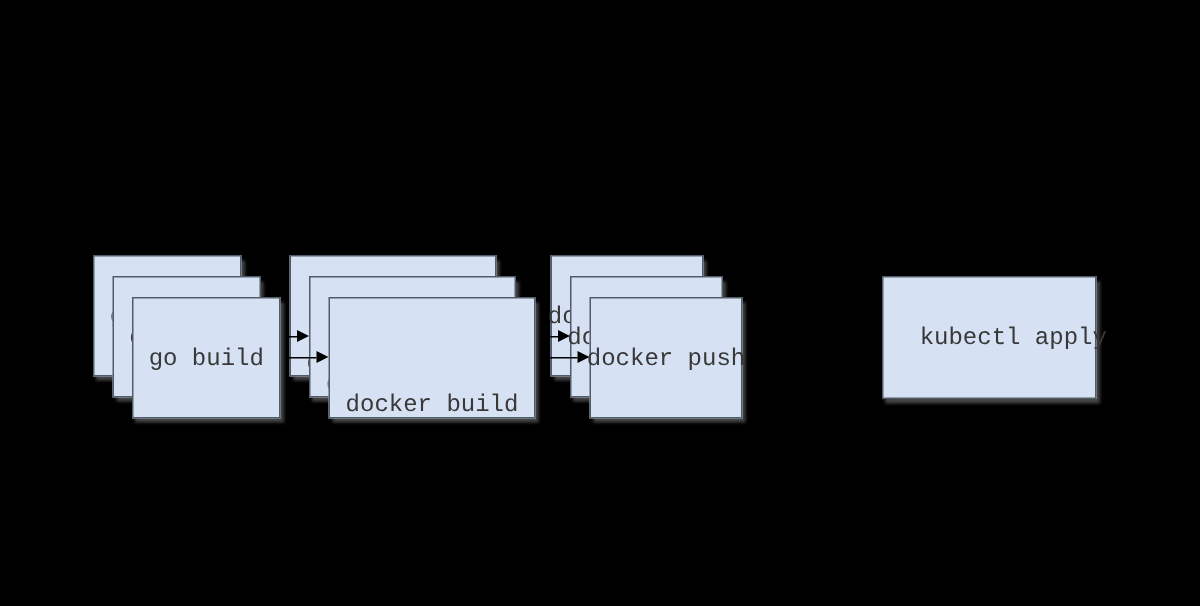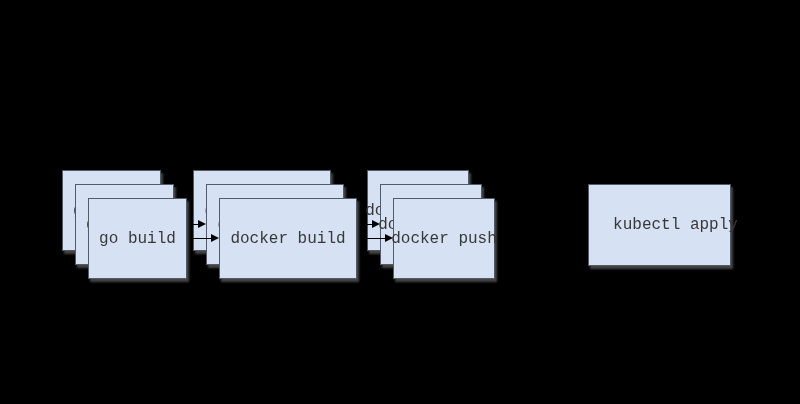--- a/index.html
+++ b/index.html
@@ -20,21 +20,21 @@
     background: var(--node-fill, #d6e2f3);
     border: 1px solid var(--node-border, #525c68);
     box-shadow: 2px 3px 2px rgba(150,150,150,0.45);
     display: flex; align-items: center; justify-content: center;
     font-size: 16px; line-height: 1;
     color: var(--node-text, #383838);
     white-space: nowrap;
   }
   
   .s1 { width: 99px;  height: 81px; }
-  .s2 { width: 138px; height: 81px; }
+  .s2 { width: 138px; height: 81px; align-items: flex-end; }
   .s3 { width: 102px; height: 81px; }
   .back  { z-index: 1; }
   .mid   { z-index: 3; }
   .front { z-index: 5; }
   .s1.back  { left: 62px;  top: 170px; }
   .s1.mid   { left: 75px;  top: 184px; }
   .s1.front { left: 88px;  top: 198px; }
   .s2.back  { left: 193px; top: 170px; }
   .s2.mid   { left: 206px; top: 184px; }
   .s2.front { left: 219px; top: 198px; }

